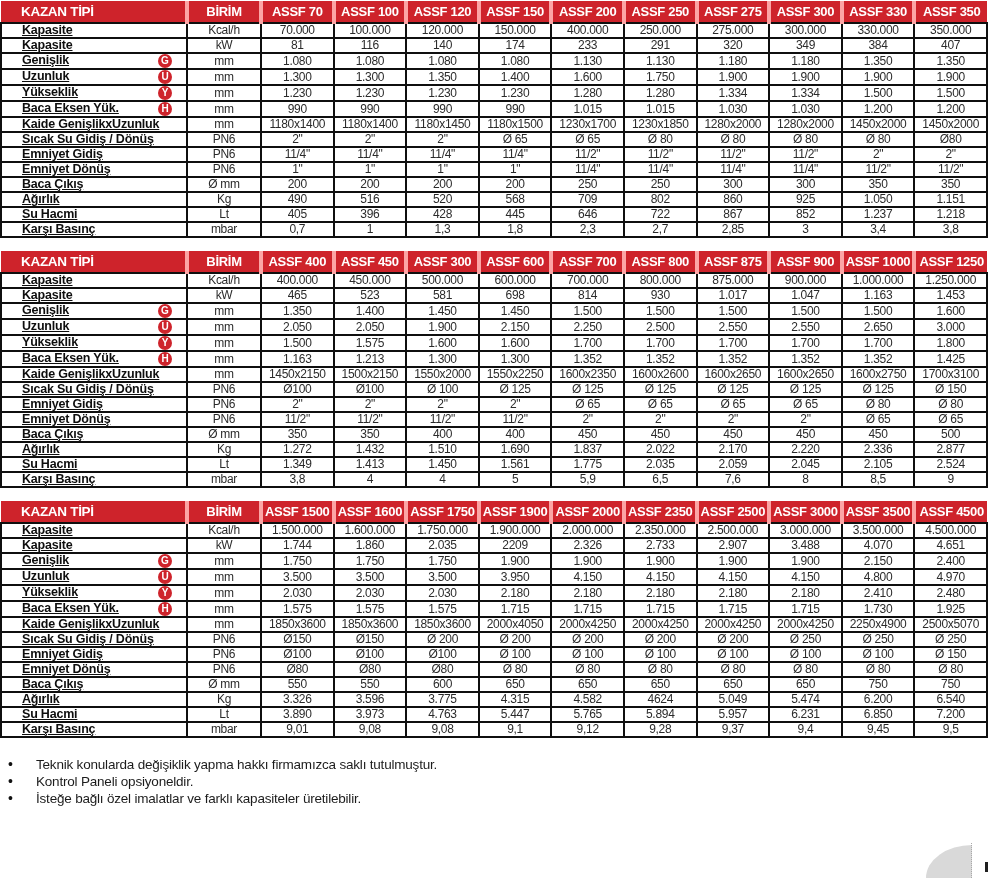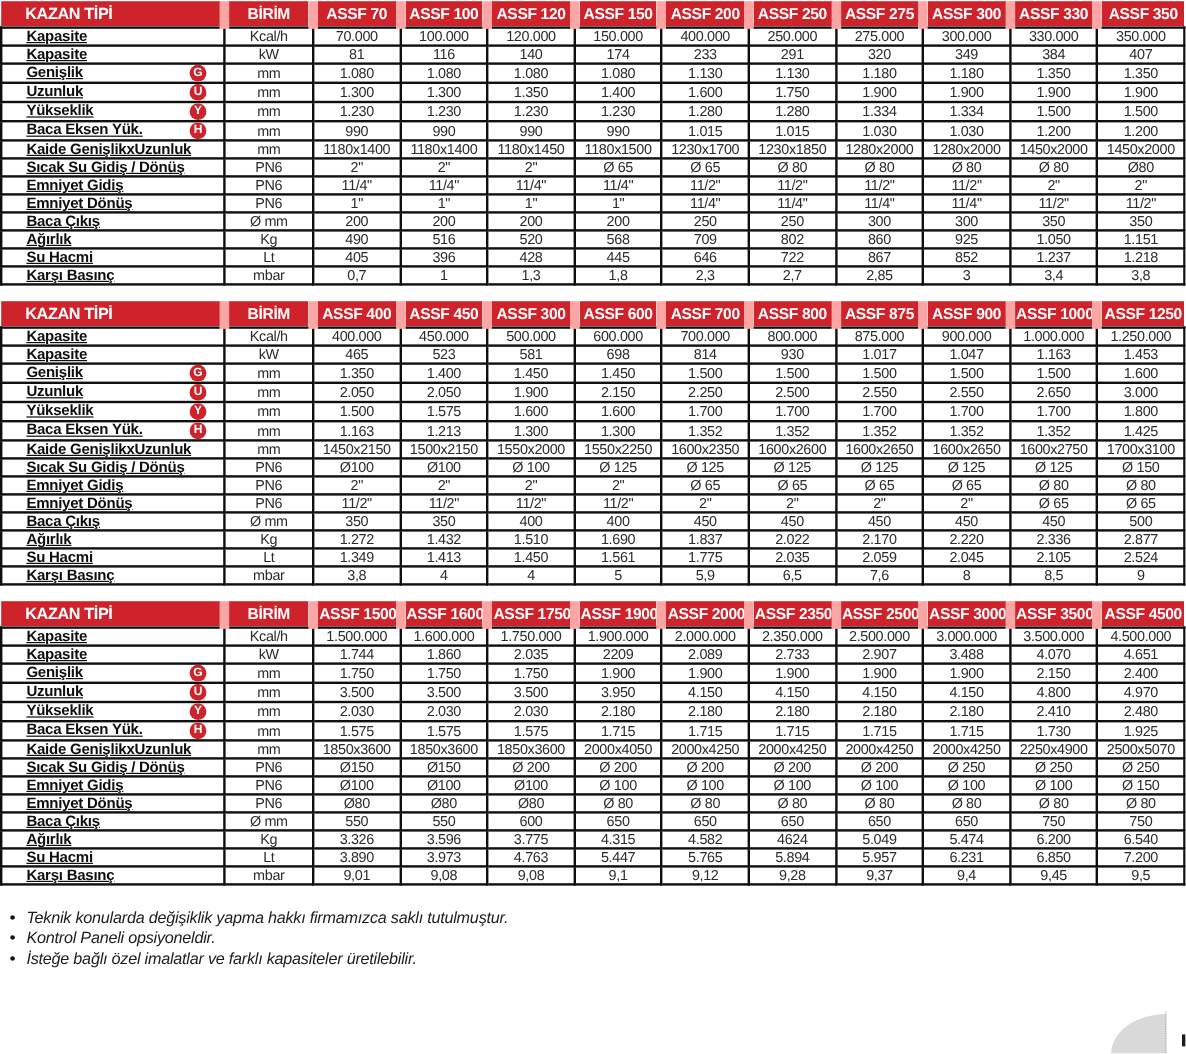--- a/index.html
+++ b/index.html
@@ -19,21 +19,21 @@
     width: 988px; margin: 0 0 13px 0;
   }
   table.spec-table:first-child { margin-top: 1px; }
   .spec-table th {
     background: var(--red); color: #fff; font-weight: bold;
     font-size: 13px; height: 22px; padding: 0 1px;
     letter-spacing: -0.3px; white-space: nowrap; overflow: hidden;
     text-align: center; vertical-align: middle;
   }
   .spec-table th.th-type { text-align: left; padding-left: 20px; font-size: 13.5px; }
-  .spec-table th + th { border-left: 8px solid #fca5a5; }
+  .spec-table th + th { border-left: 4px solid #fca5a5; }
   .spec-table td {
     border: 2px solid var(--border);
     height: 14px; padding: 0 1px;
     font-size: 12px; line-height: 13px;
     text-align: center; vertical-align: middle;
     color: var(--text); letter-spacing: -0.3px;
     white-space: nowrap; overflow: hidden;
     background: #fff;
   }
   .spec-table td.lbl {
@@ -44,23 +44,23 @@
   }
   .badge {
     float: right; margin-right: 13px; margin-top: 0px;
     width: 14px; height: 14px; border-radius: 50%;
     background: var(--red); color: #fff;
     font-size: 10px; font-weight: bold; line-height: 14px;
     text-align: center; letter-spacing: 0;
   }
   ul.notes { margin: 18px 0 0 0; padding: 0; list-style: none; }
   ul.notes li {
-    position: relative; padding-left: 22px;
+    position: relative; padding-left: 36px;
     font-size: 13.5px; line-height: 17px;
-    color: #1c1c1c; letter-spacing: -0.2px; font-style: italic;
+    color: #1c1c1c; letter-spacing: -0.2px;
   }
   ul.notes li::before {
     content: "\2022"; position: absolute; left: 8px; top: 0;
     font-size: 14px; color: #111;
   }
   .corner-curve {
     position: absolute; right: 16px; bottom: 0;
     width: 46px; height: 33px;
     background: var(--gray);
     border-top-left-radius: 100% 100%;
@@ -589,21 +589,21 @@
             <td>3.500.000</td>
             <td>4.500.000</td>
           </tr>
           <tr>
             <td class="lbl"><span>Kapasite</span></td>
             <td>kW</td>
             <td>1.744</td>
             <td>1.860</td>
             <td>2.035</td>
             <td>2209</td>
-            <td>2.089</td>
+            <td>2.326</td>
             <td>2.733</td>
             <td>2.907</td>
             <td>3.488</td>
             <td>4.070</td>
             <td>4.651</td>
           </tr>
           <tr>
             <td class="lbl"><span>Genişlik</span><span class="badge">G</span></td>
             <td>mm</td>
             <td>1.750</td>

